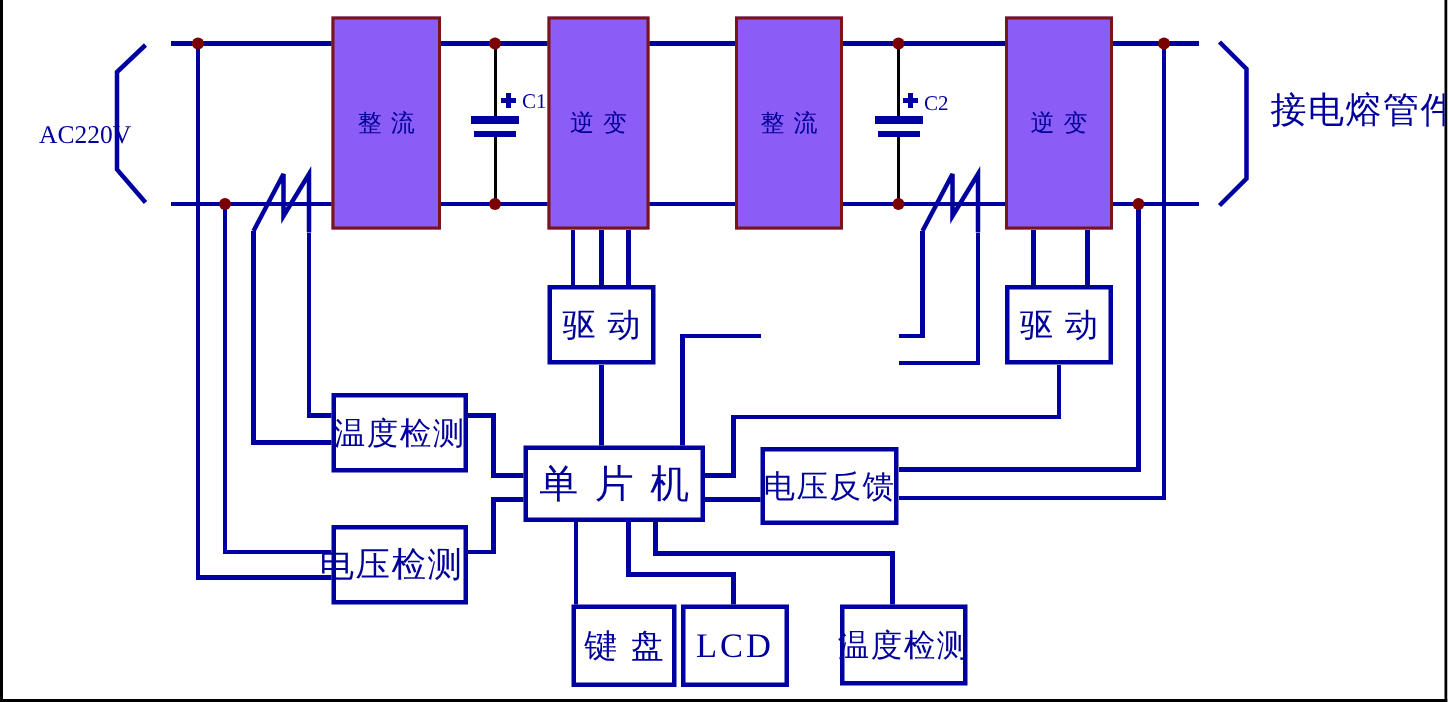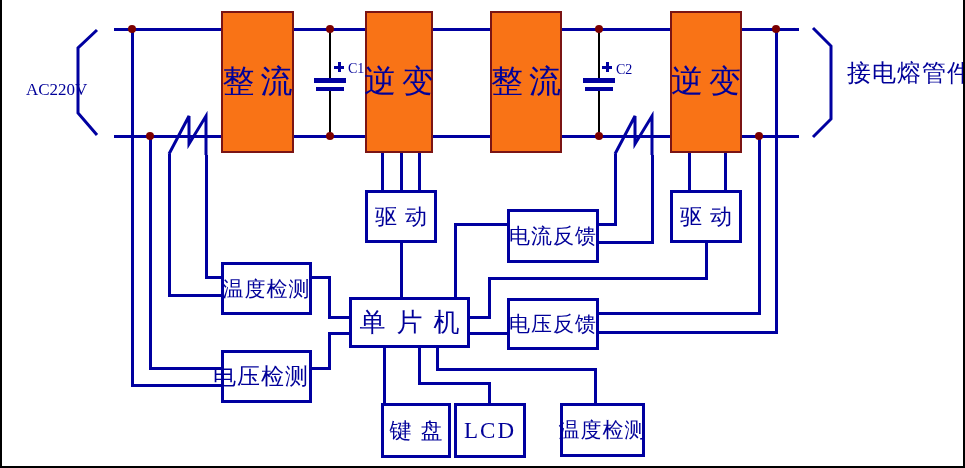--- a/index.html
+++ b/index.html
@@ -15,21 +15,21 @@
     font-family:"Liberation Serif","DejaVu Serif",serif;
   }
   svg.wires{position:absolute;left:0;top:0;width:965px;height:468px;}
   .blk{
     position:absolute;
     display:flex;align-items:center;justify-content:center;
     color:#000099;
     box-sizing:border-box;
     white-space:nowrap;
   }
-  .yb{background:#f97316;border:2px solid #7B1414;font-size:32px;letter-spacing:6px;text-indent:6px;}
+  .yb{background:#8b5cf6;border:2px solid #7B1414;font-size:16px;letter-spacing:6px;text-indent:6px;}
   .wb{background:#ffffff;border:3px solid #0000A0;}
   
   .b-rect1{left:219px;top:11px;width:73px;height:142px;}
   .b-inv1 {left:363px;top:11px;width:68px;height:142px;}
   .b-rect2{left:488px;top:11px;width:72px;height:142px;}
   .b-inv2 {left:668px;top:11px;width:72px;height:142px;}
   
   .b-drv1{left:363px;top:190px;width:72px;height:53px;font-size:22px;letter-spacing:8px;text-indent:8px;}
   .b-drv2{left:668px;top:190px;width:72px;height:53px;font-size:22px;letter-spacing:8px;text-indent:8px;}
   .b-cfb {left:505px;top:209px;width:92px;height:54px;font-size:21px;letter-spacing:1px;}
@@ -130,23 +130,20 @@
   <div class="blk yb b-inv2">
       <span>逆变</span>
     </div>
 
   <div class="blk wb b-drv1">
       <span>驱动</span>
     </div>
   <div class="blk wb b-drv2">
       <span>驱动</span>
     </div>
-  <div class="blk wb b-cfb">
-      <span>电流反馈</span>
-    </div>
   <div class="blk wb b-vfb">
       <span>电压反馈</span>
     </div>
   <div class="blk wb b-cdet">
       <span>温度检测</span>
     </div>
   <div class="blk wb b-vdet">
       <span>电压检测</span>
     </div>
   <div class="blk wb b-mcu">

